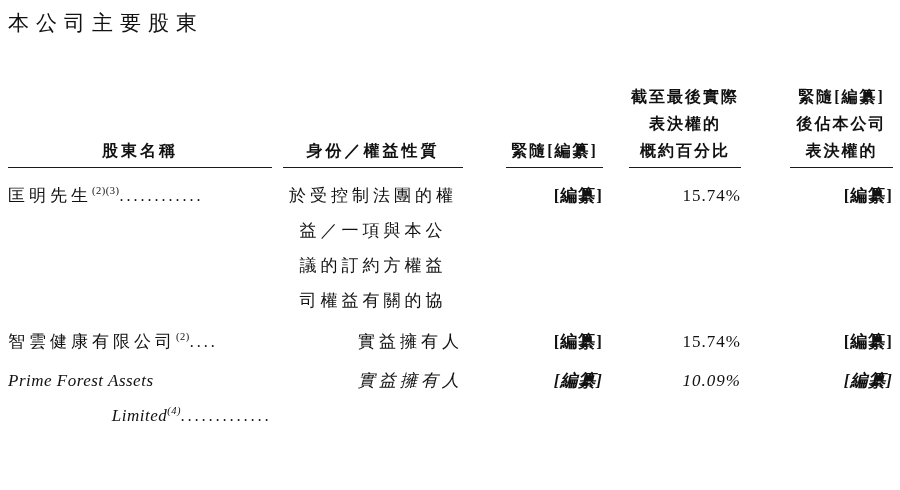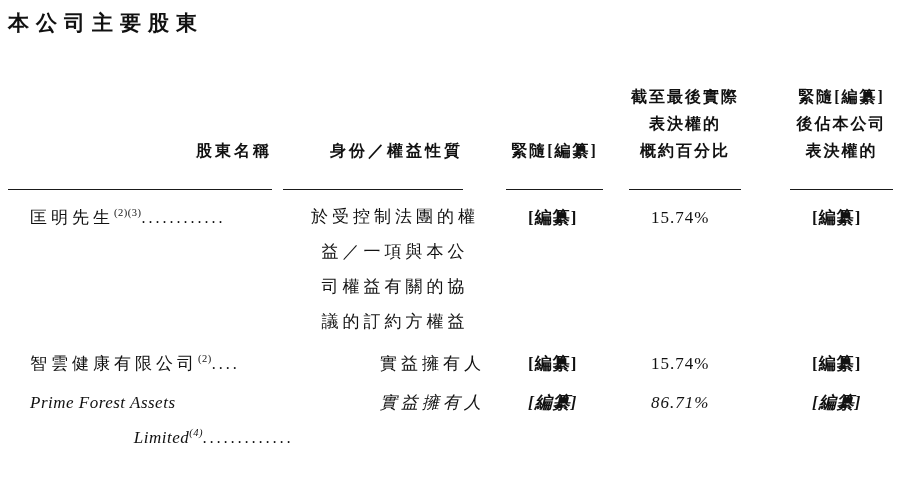--- a/index.html
+++ b/index.html
@@ -5,53 +5,53 @@
   * { margin:0; padding:0; box-sizing:border-box; }
   html,body { background:#ffffff; }
   body {
     width:900px; height:490px; overflow:hidden;
     color:#111111;
     font-family:"Liberation Serif","DejaVu Serif",serif;
   }
   .page { padding:8px 0 0 8px; width:900px; }
 
   .title {
-    font-size:21px; font-weight:bold; letter-spacing:7px;
+    font-size:21px; font-weight:normal; letter-spacing:7px;
     line-height:30px; white-space:nowrap;
   }
 
   .grid {
     display:grid;
     grid-template-columns:264px 11px 180px 43px 97px 26px 112px 49px 103px;
     align-items:end;
   }
   .c1{grid-column:1;} .c2{grid-column:3;text-align:right;} .c3{grid-column:5;}
   .c4{grid-column:7;} .c5{grid-column:9;}
 
   
   .header-row { margin-top:45px; }
   .hcell {
     font-weight:bold; font-size:16px; line-height:27px;
-    padding-bottom:25px; border-bottom:1.5px solid #1a1a1a;
+    padding-bottom:3px; border-bottom:1.5px solid #1a1a1a;
     letter-spacing:3px; white-space:nowrap;
   }
-  .hcell.c1, .hcell.c2 { text-align:right;margin-top:7px; }
+  .hcell.c1, .hcell.c2 { text-align:center;margin-top:7px; }
   .hcell.c3, .hcell.c4, .hcell.c5 { text-align:center; letter-spacing:2px; }
 
   
-  .body-row { align-items:start; font-size:17px; line-height:35px;margin-left:22px; }
+  .body-row { align-items:start; font-size:17px; line-height:35px; }
   .row-1 { margin-top:10px; }
   .row-2 { margin-top:6px; }
   .row-3 { margin-top:4px;font-style:italic; }
   .bcell { white-space:nowrap; }
   .cjk { letter-spacing:4px; }
   .latin { letter-spacing:0.5px; }
-  .bcell.c3, .bcell.c4, .bcell.c5 { text-align:left; letter-spacing:1px; }
+  .bcell.c3, .bcell.c4, .bcell.c5 { text-align:right; letter-spacing:1px; }
   .redacted { font-weight:bold; }
-  .identity.center { text-align:center;font-family:Liberation Mono, monospace; }
+  .identity.center { text-align:center; }
   .identity div { white-space:nowrap; }
   sup.fn {
     font-size:10.5px; letter-spacing:0.5px;
     vertical-align:super; line-height:0;
   }
   .dots { letter-spacing:3px; font-size:16px; }
   .name-line2 { padding-left:22px;text-align:right; }
 </style>
 </head>
 <body>
@@ -82,22 +82,22 @@
     </div>
   </div>
 
   <div class="grid body-row row-1">
     <div class="bcell c1 cjk">
       <span>匡明先生</span><sup class="fn">(2)(3)</sup><span class="dots">............</span>
     </div>
     <div class="bcell c2 cjk identity center">
       <div>於受控制法團的權</div>
       <div>益／一項與本公</div>
+      <div>議的訂約方權益</div>
       <div>司權益有關的協</div>
-      <div>議的訂約方權益</div>
     </div>
     <div class="bcell c3 redacted">[編纂]</div>
     <div class="bcell c4">15.74%</div>
     <div class="bcell c5 redacted">[編纂]</div>
   </div>
 
   <div class="grid body-row row-2">
     <div class="bcell c1 cjk">
       <span>智雲健康有限公司</span><sup class="fn">(2)</sup><span class="dots">....</span>
     </div>
@@ -113,17 +113,17 @@
     <div class="bcell c1 latin">
       <div>Prime Forest Assets</div>
       <div class="name-line2">
         <span>Limited</span><sup class="fn">(4)</sup><span class="dots">.............</span>
       </div>
     </div>
     <div class="bcell c2 cjk identity">
       <div>實益擁有人</div>
     </div>
     <div class="bcell c3 redacted">[編纂]</div>
-    <div class="bcell c4">86.71%</div>
+    <div class="bcell c4">10.09%</div>
     <div class="bcell c5 redacted">[編纂]</div>
   </div>
 
 </div>
 
 </body></html>

